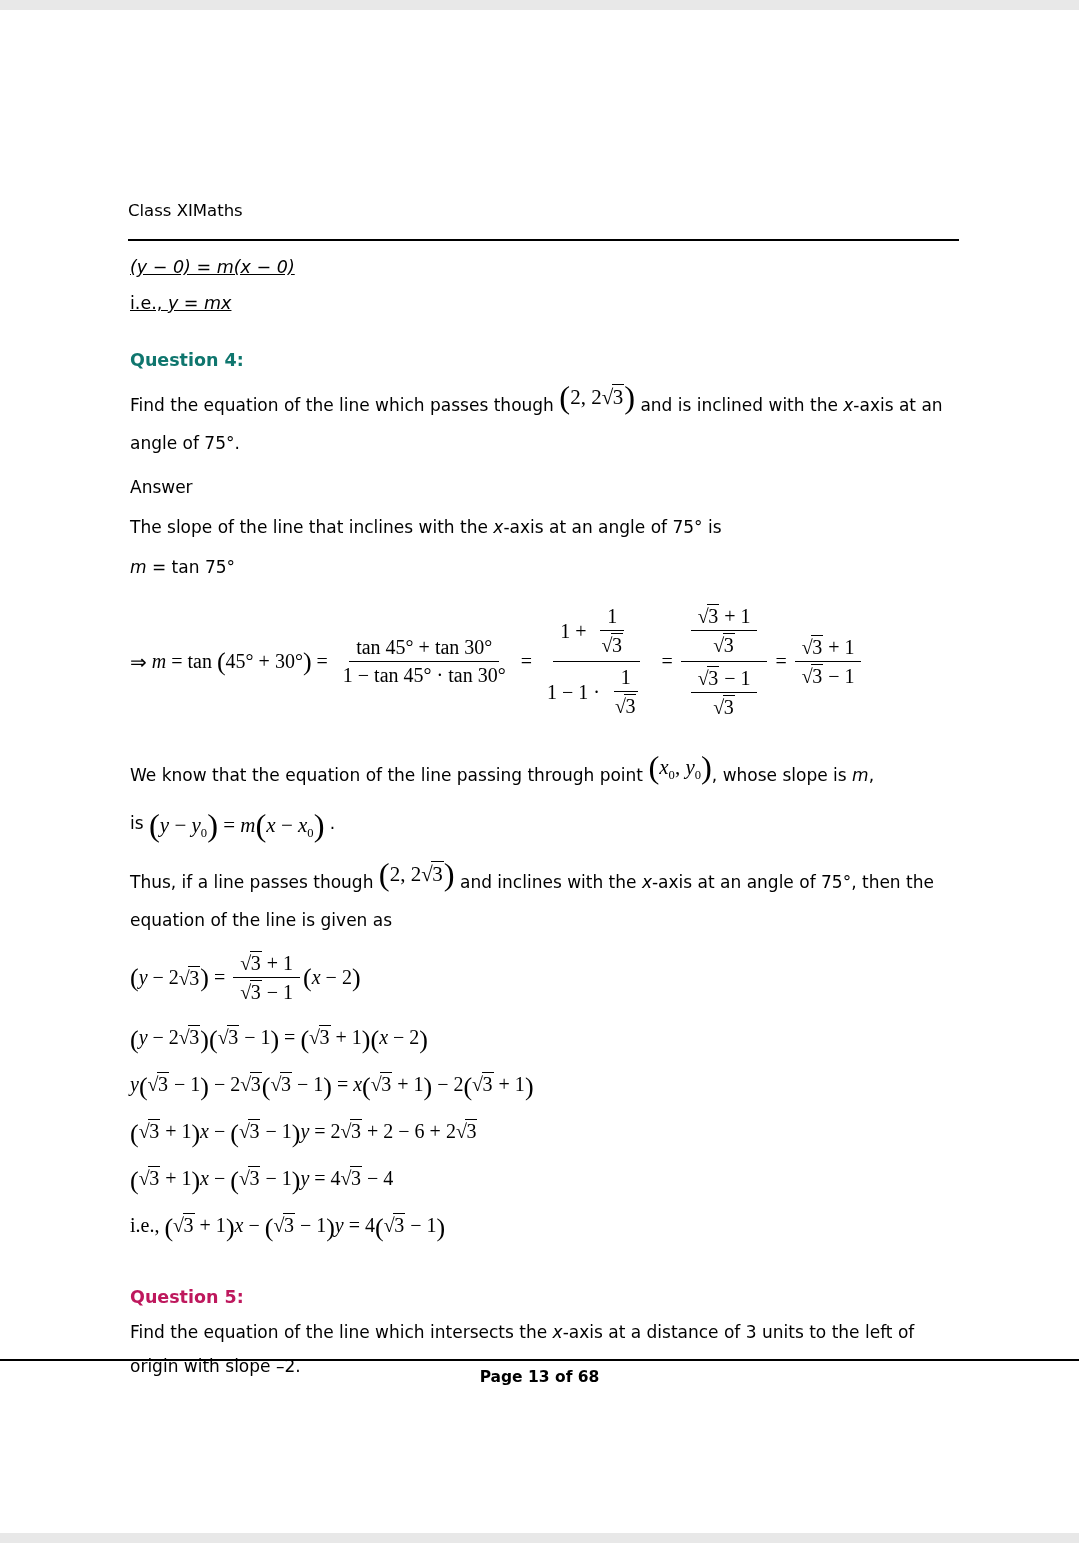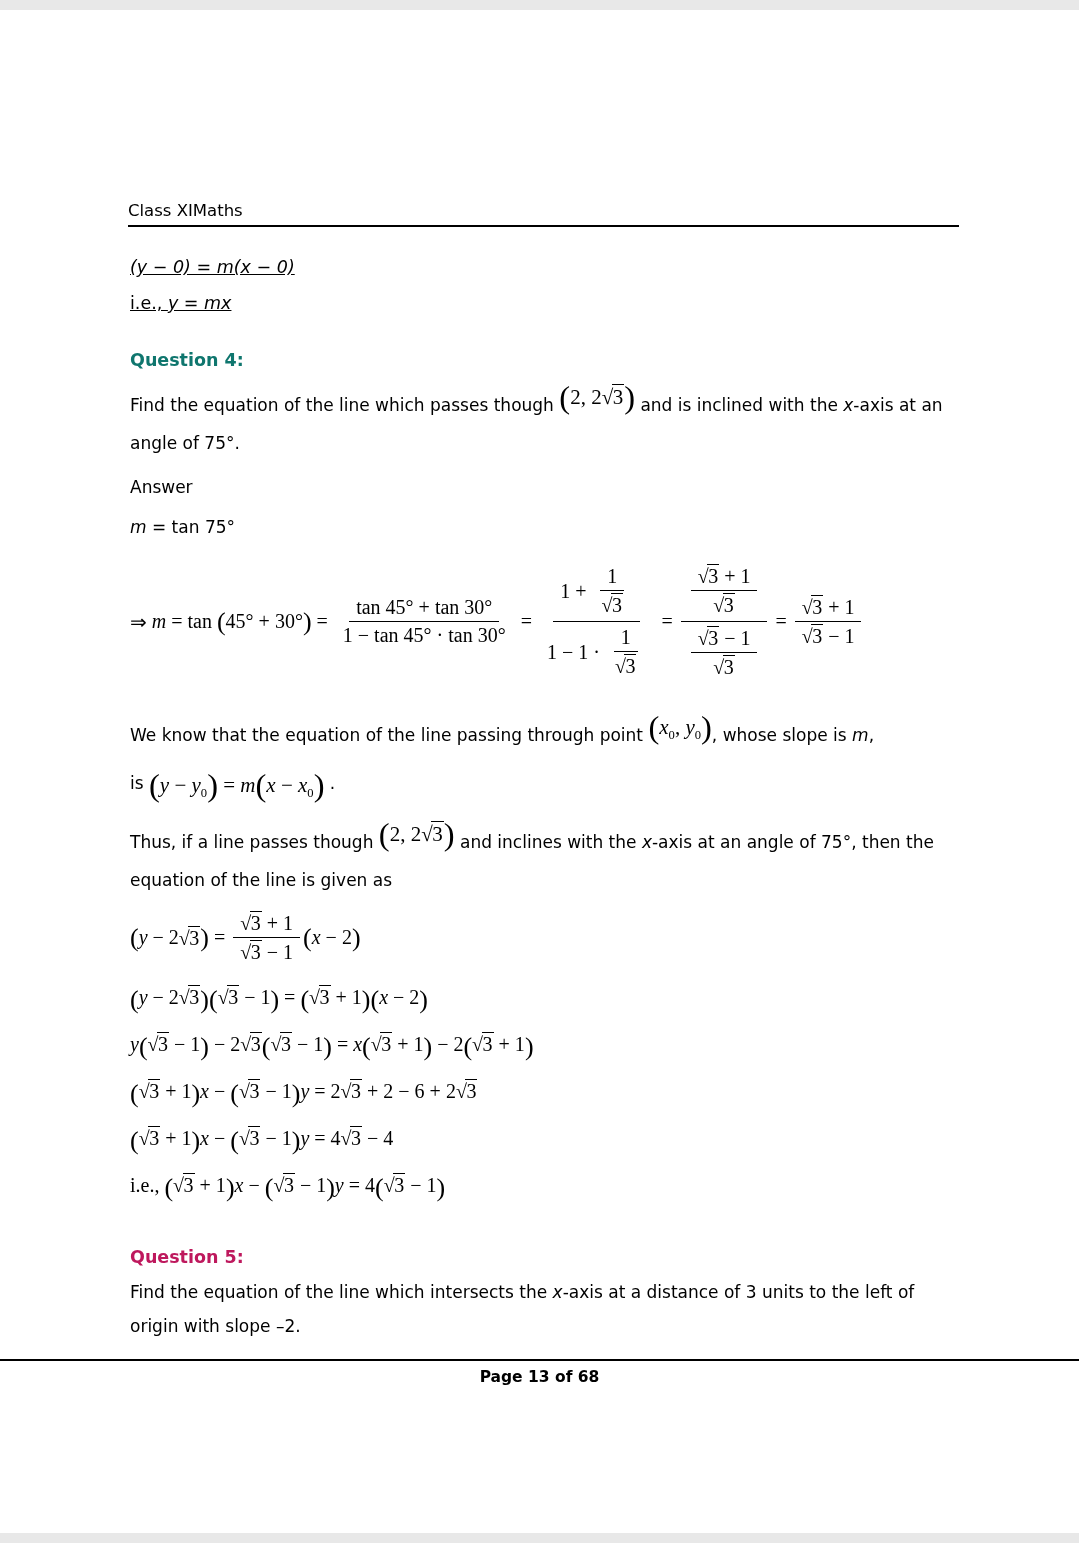--- a/index.html
+++ b/index.html
@@ -2,21 +2,21 @@
 <html><head>
 <meta charset="utf-8">
 <style>
   html,body{margin:0;padding:0;background:#ffffff;}
   .page{position:relative;width:1079px;height:1543px;background:#ffffff;
         font-family:"DejaVu Sans",sans-serif;color:#000;overflow:hidden;}
   .strip{position:absolute;left:0;width:100%;height:10px;background:#e8e8e8;}
   .strip.top{top:0}.strip.bottom{bottom:0}
 
   .header{position:absolute;left:128px;right:120px;top:201px;display:flex;align-items:flex-end;
-          border-bottom:2px solid #000;padding-bottom:5px;font-size:16.5px;}
+          border-bottom:2px solid #000;padding-bottom:19px;font-size:16.5px;}
   .header .hc{flex:1;text-align:center;}
 
   .content{position:absolute;left:130px;right:119px;top:252px;}
 
   .eqintro{font-size:17.5px;line-height:30px;margin:0 0 6px 0;text-decoration:underline;}
   .qhead{font-size:17.5px;font-weight:bold;color:#8a8a8a;}
   .q4head{margin-top:32px;}
   .q5head{margin-top:46px;}
   .par{font-size:17px;line-height:38px;margin-top:14px;}
   .tight{line-height:34px;margin-top:8px;}
@@ -71,20 +71,21 @@
 
     <div class="eqintro"><span class="tk i">(y − 0) = m(x − 0)</span></div>
     <div class="eqintro"><span class="tk">i.e., </span><span class="tk i">y = mx</span></div>
 
     <div class="qhead q4head" style="color: #0f766e;">Question 4:</div>
 
     <div class="par"><span class="tk">Find the equation of the line which passes though </span><span class="imath up2"><span class="tk p2">(</span><span class="tk">2, 2</span><span class="sqrt tk"><span class="sqs">√</span><span class="sqv">3</span></span><span class="tk p2">)</span></span><span class="tk"> and is inclined with the </span><span class="tk i">x</span><span class="tk">-axis at an angle of 75°.</span></div>
 
     <div class="lbl">Answer</div>
 
+    <div class="lbl tight"><span class="tk">The slope of the line that inclines with the </span><span class="tk i">x</span><span class="tk">-axis at an angle of 75° is</span></div>
 
     <div class="lbl tight"><span class="tk i">m</span><span class="tk"> = tan 75°</span></div>
 
     <div class="mline bigeq">
         <span class="tk">⇒ </span>
         <span class="tk i">m</span>
         <span class="tk"> = tan </span>
         <span class="tk p">(</span>
         <span class="tk">45° + 30°</span>
         <span class="tk p">)</span>

